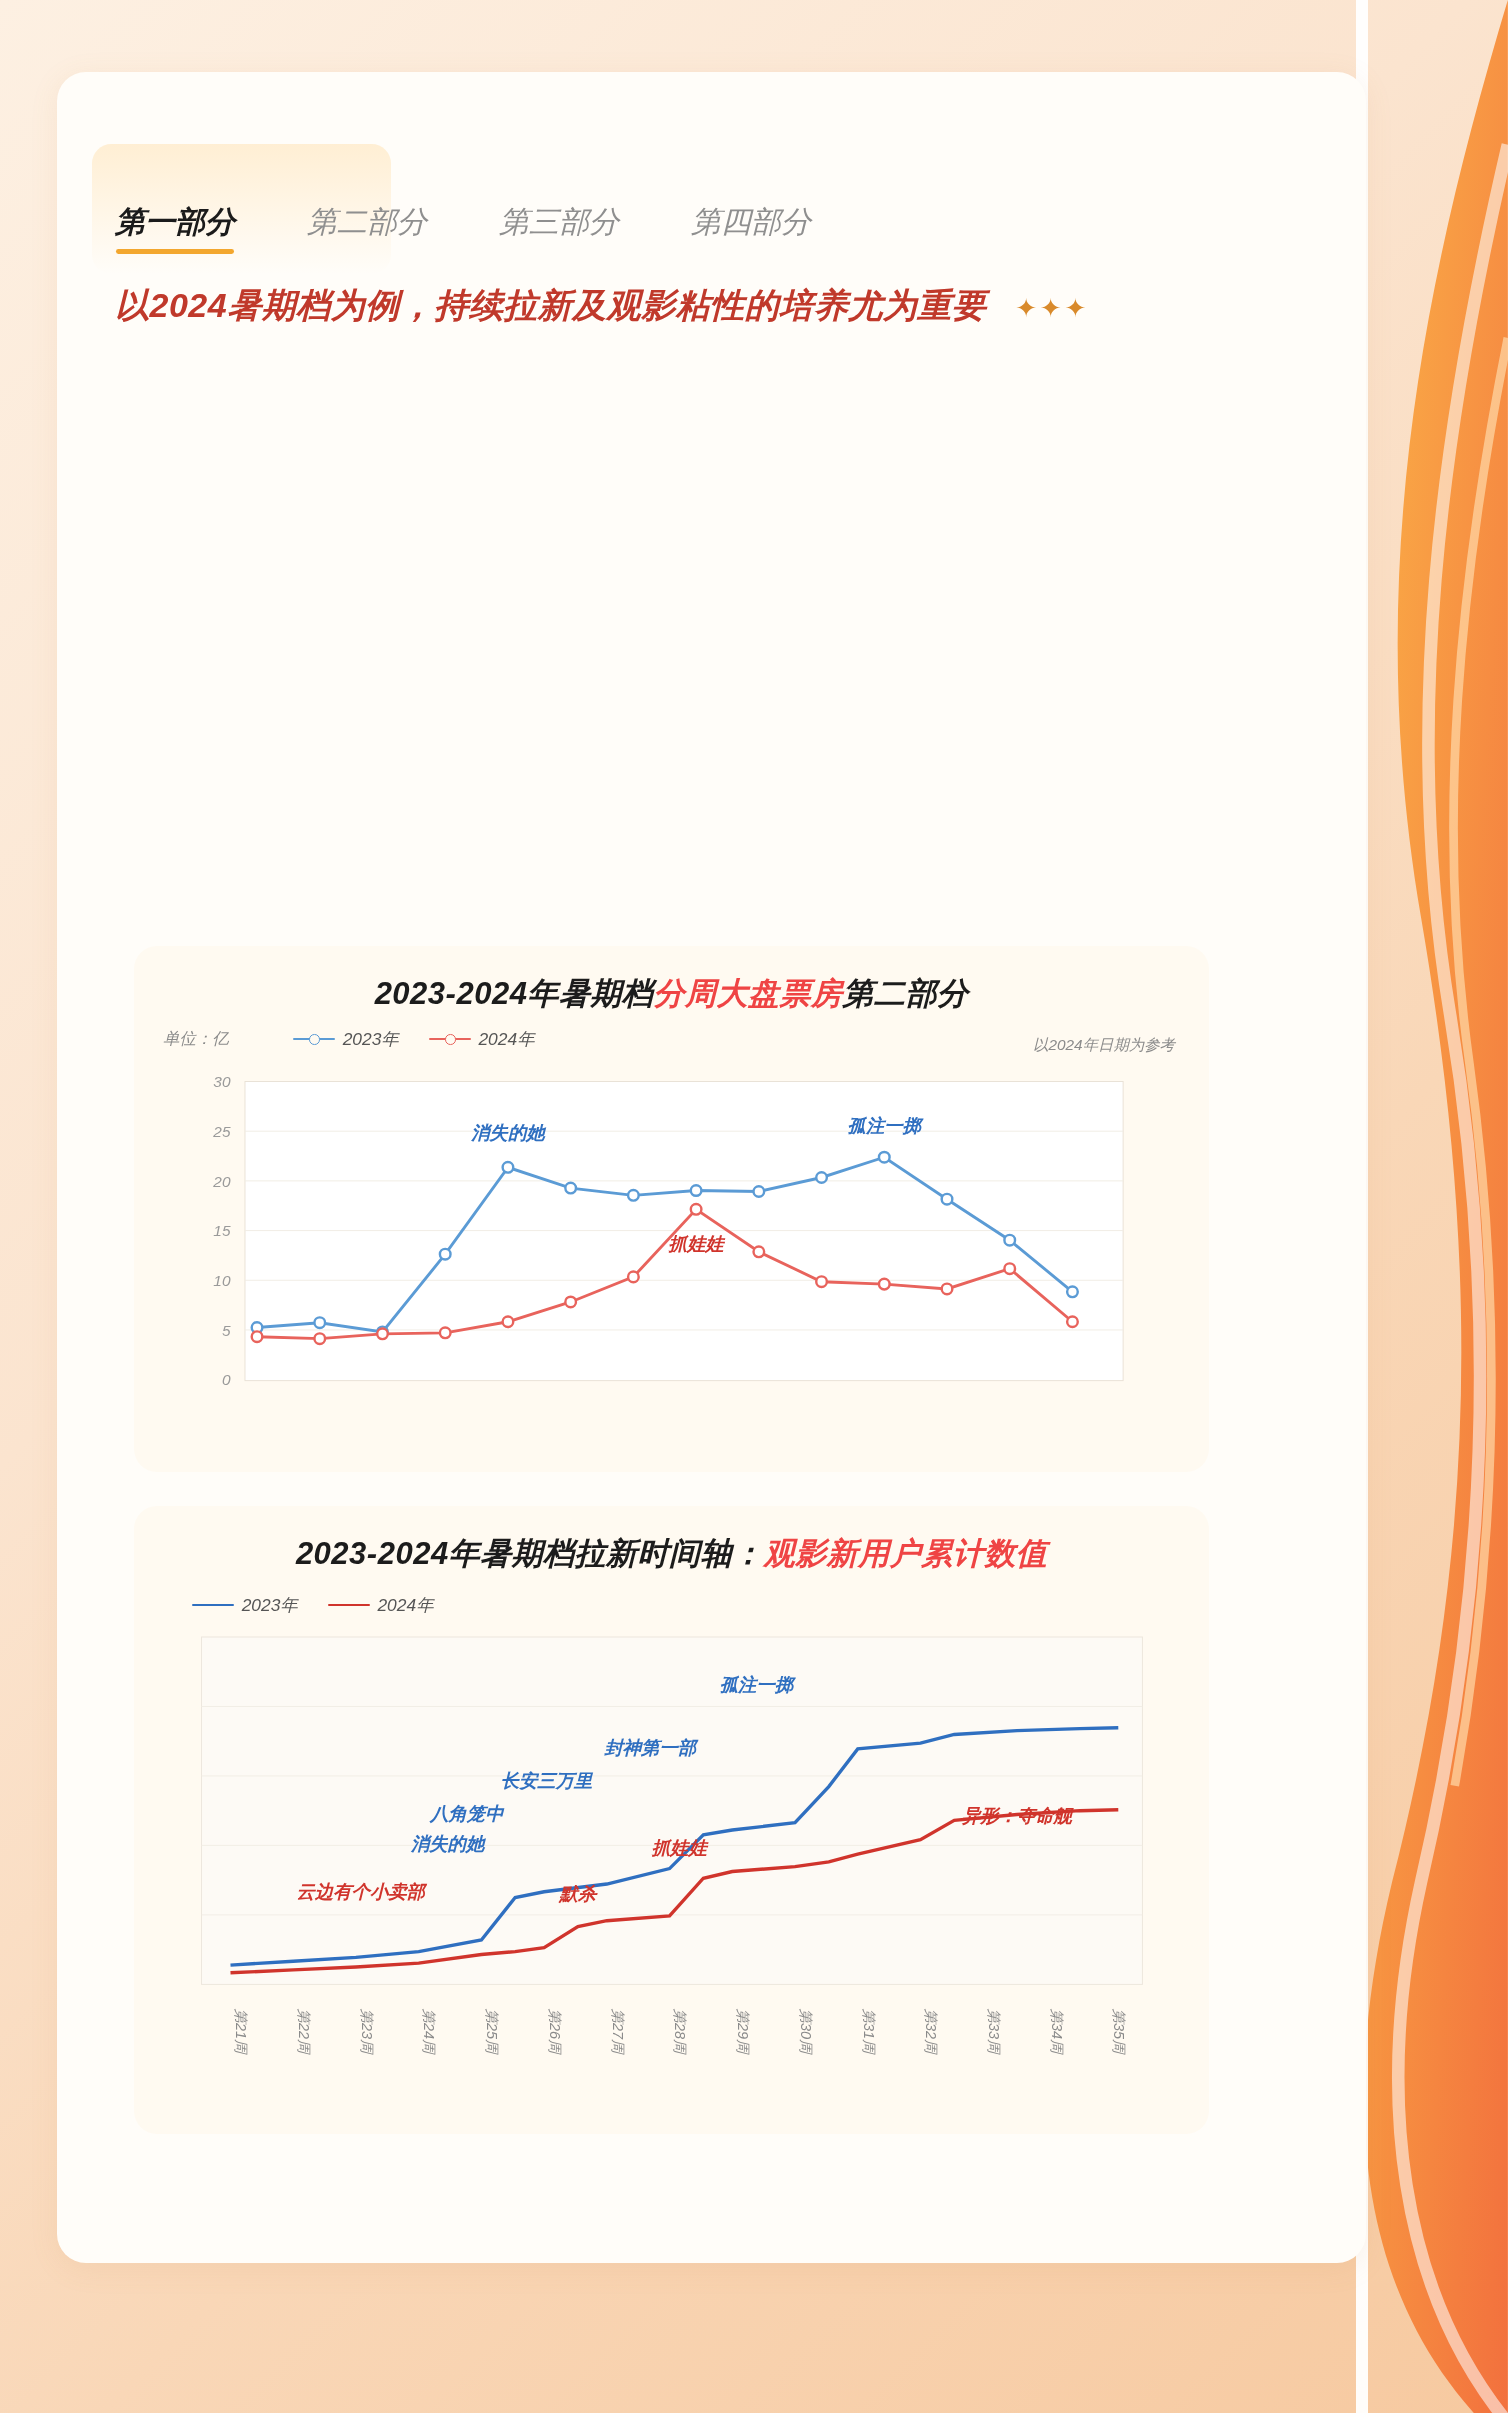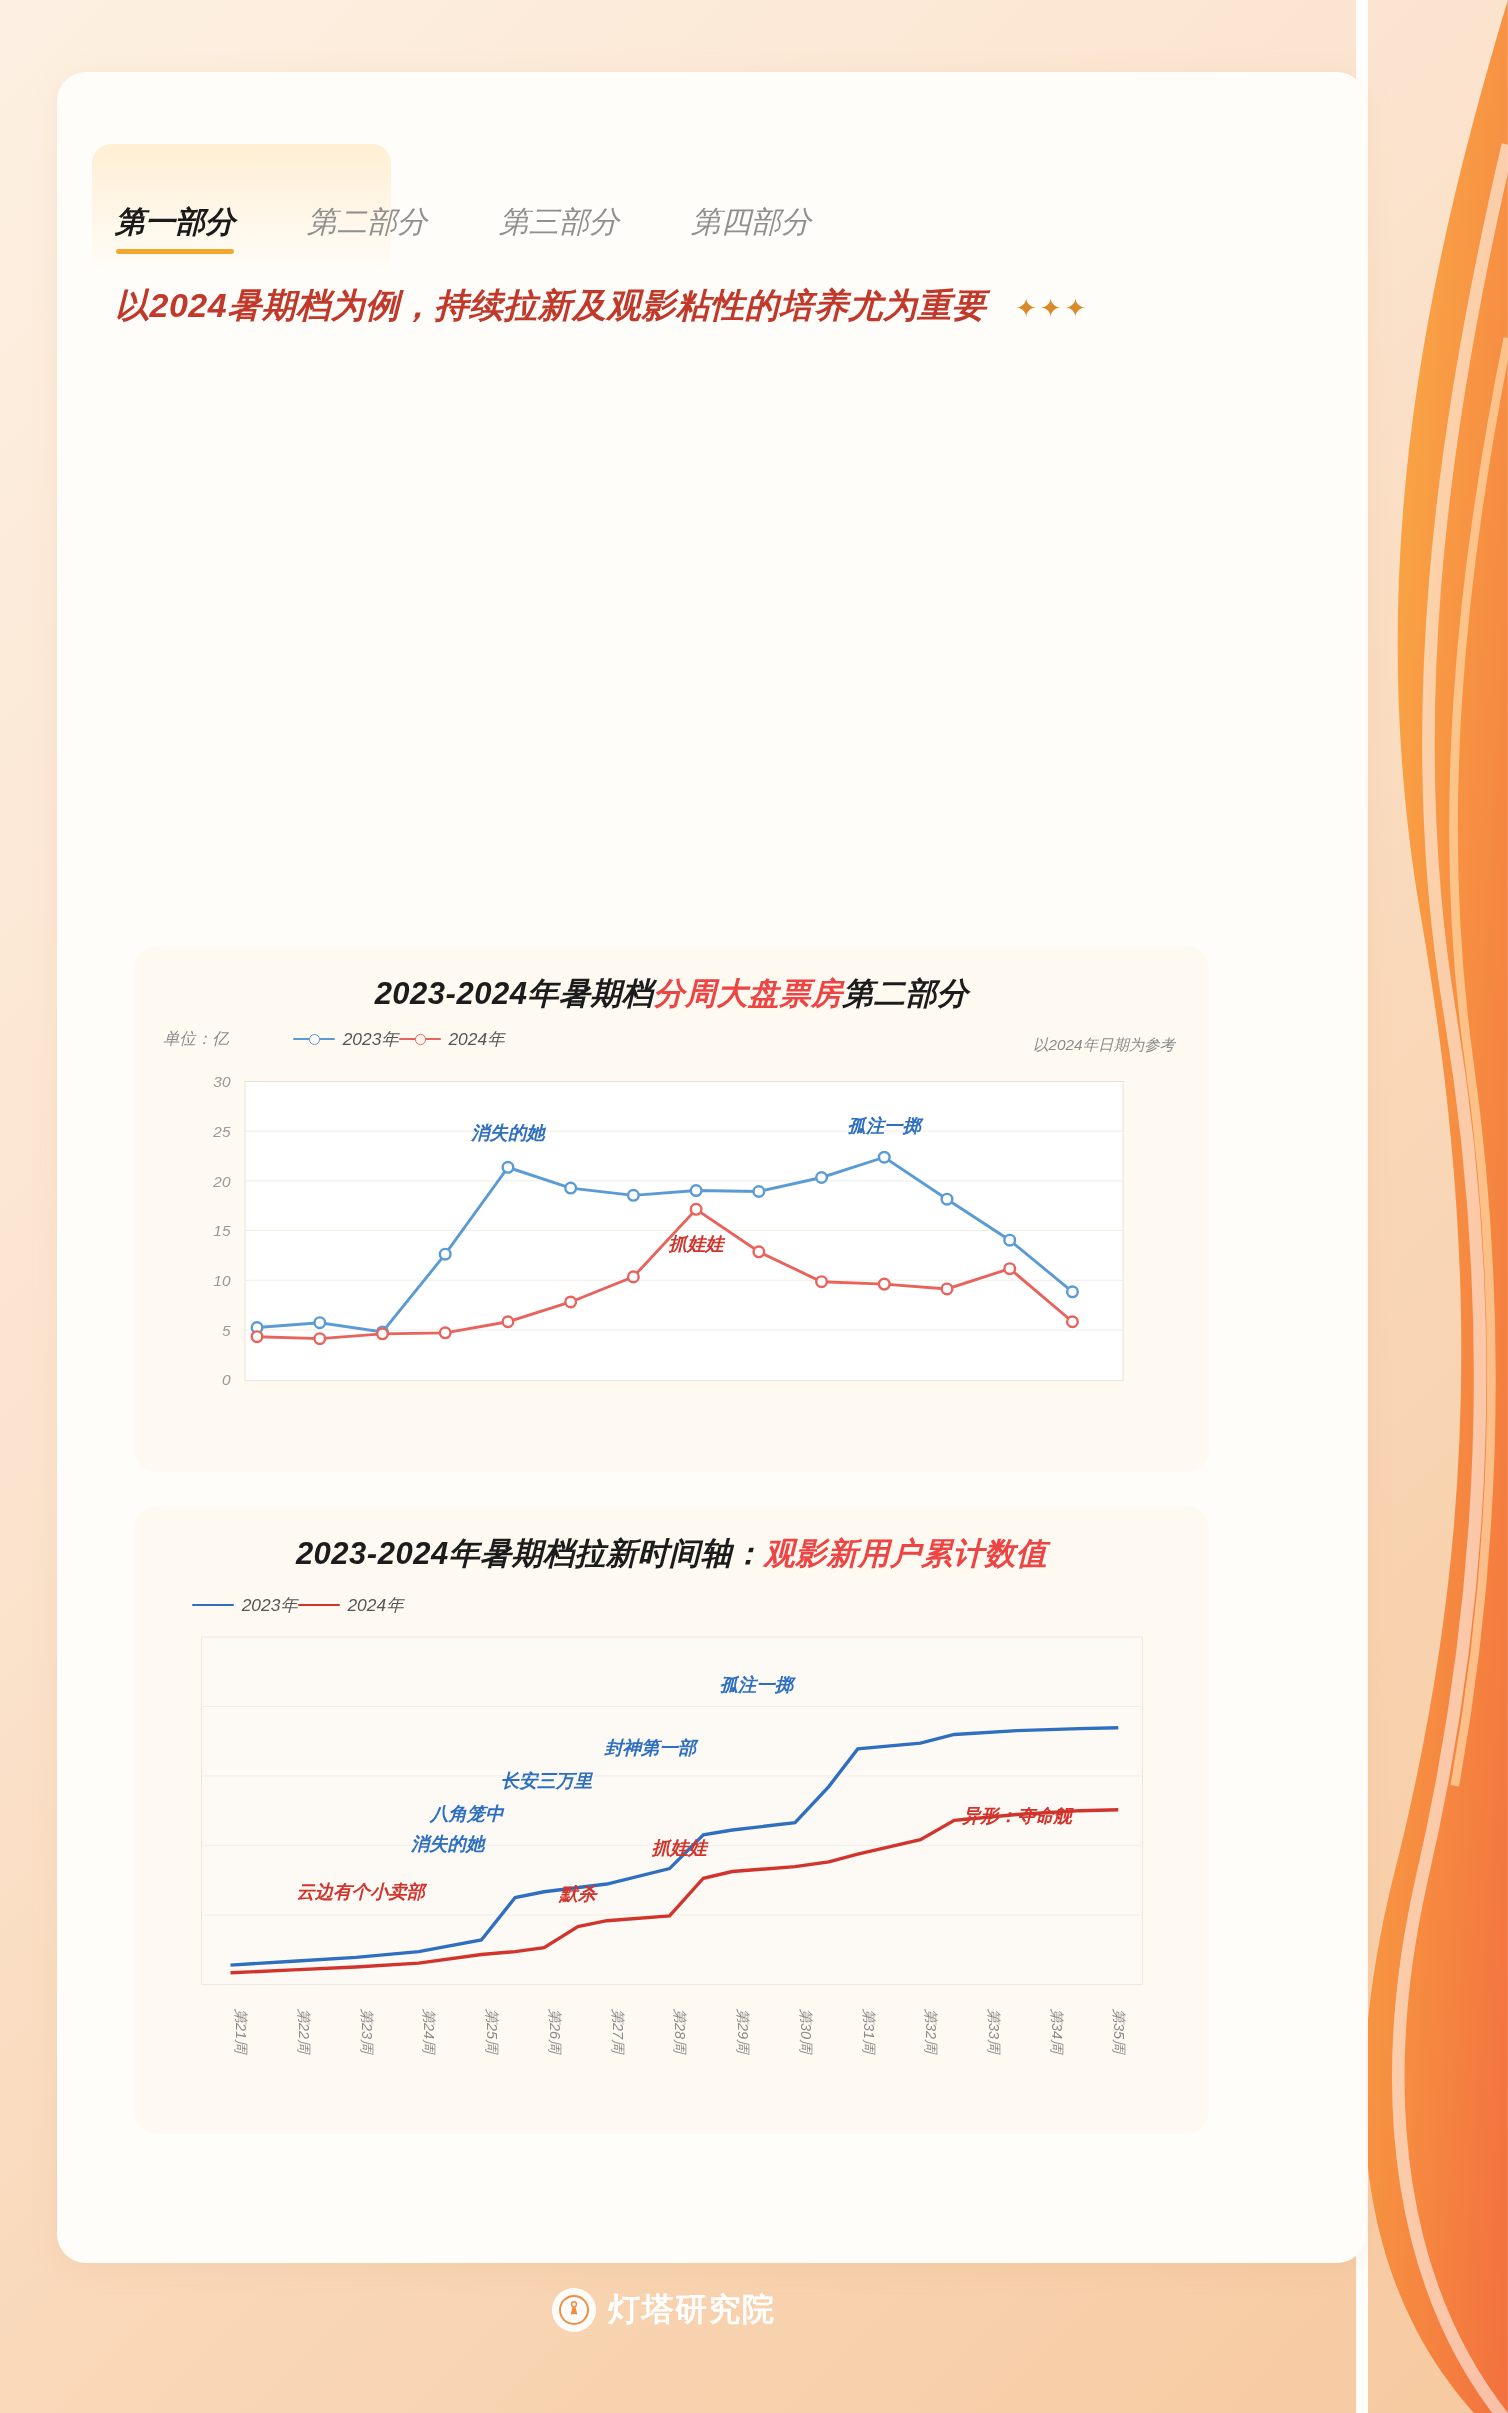--- a/index.html
+++ b/index.html
@@ -60,21 +60,21 @@
   #panel2{top:1434px;height:628px;}
 
   .panel-title{
     text-align:center;font-size:31px;font-weight:bold;color:#1c1c1c;padding-top:27px;letter-spacing:0.5px;
   }
   .panel-title .red{color:#ef4444;}
 
   .unit{position:absolute;left:29px;top:82px;font-size:16.4px;color:#8b8b8b;}
   .note{position:absolute;right:34px;top:89px;font-size:15.4px;color:#8b8b8b;}
 
-  .legend{position:absolute;display:flex;align-items:center;text-align:right;}
+  .legend{position:absolute;display:flex;gap:30px;align-items:center;text-align:right;}
   .legend-item{display:flex;align-items:center;gap:7.7px;font-size:17.4px;color:#555;}
   .lg-line{width:42px;height:2.4px;border-radius:1.4px;display:inline-block;position:relative;}
   .lg-line::after{content:"";position:absolute;left:16.4px;top:-3.4px;width:8.7px;height:8.7px;border-radius:50%;
     border:1.9px solid currentColor;background:#fffaf1;}
   .lg-line.plain::after{display:none;}
 
   svg{display:block;}
   .axis-lbl{font-size:32px;fill:#9a9a9a;font-family:"Liberation Sans",sans-serif;}
   .pt-lbl-blue{font-size:38px;fill:#2f6fc0;font-weight:bold;font-family:"Liberation Sans",sans-serif;}
   .pt-lbl-red{font-size:38px;fill:#d0342c;font-weight:bold;font-family:"Liberation Sans",sans-serif;}
@@ -264,25 +264,15 @@
           <text class="wk-lbl" transform="translate(1642,790) rotate(90)">第32周</text>
           <text class="wk-lbl" transform="translate(1772,790) rotate(90)">第33周</text>
           <text class="wk-lbl" transform="translate(1902,790) rotate(90)">第34周</text>
           <text class="wk-lbl" transform="translate(2032,790) rotate(90)">第35周</text>
         </g>
       </svg>
     </div>
 
   </div>
 
-  <div class="brand" style="left:57px;">
-    <div class="brand-logo">
-      <svg width="30" height="30" viewBox="0 0 62 62" aria-hidden="true">
-        <circle cx="31" cy="31" r="29" fill="none" stroke="#f08a3c" stroke-width="4"></circle>
-        <path d="M31 14 L38 40 L24 40 Z" fill="#f08a3c"></path>
-        <circle cx="31" cy="19" r="5" fill="#ffffff" stroke="#f08a3c" stroke-width="3"></circle>
-      </svg>
-    </div>
-    <div class="brand-txt">灯塔研究院</div>
-  </div>
 
 </div>
 
 
 </body></html>

